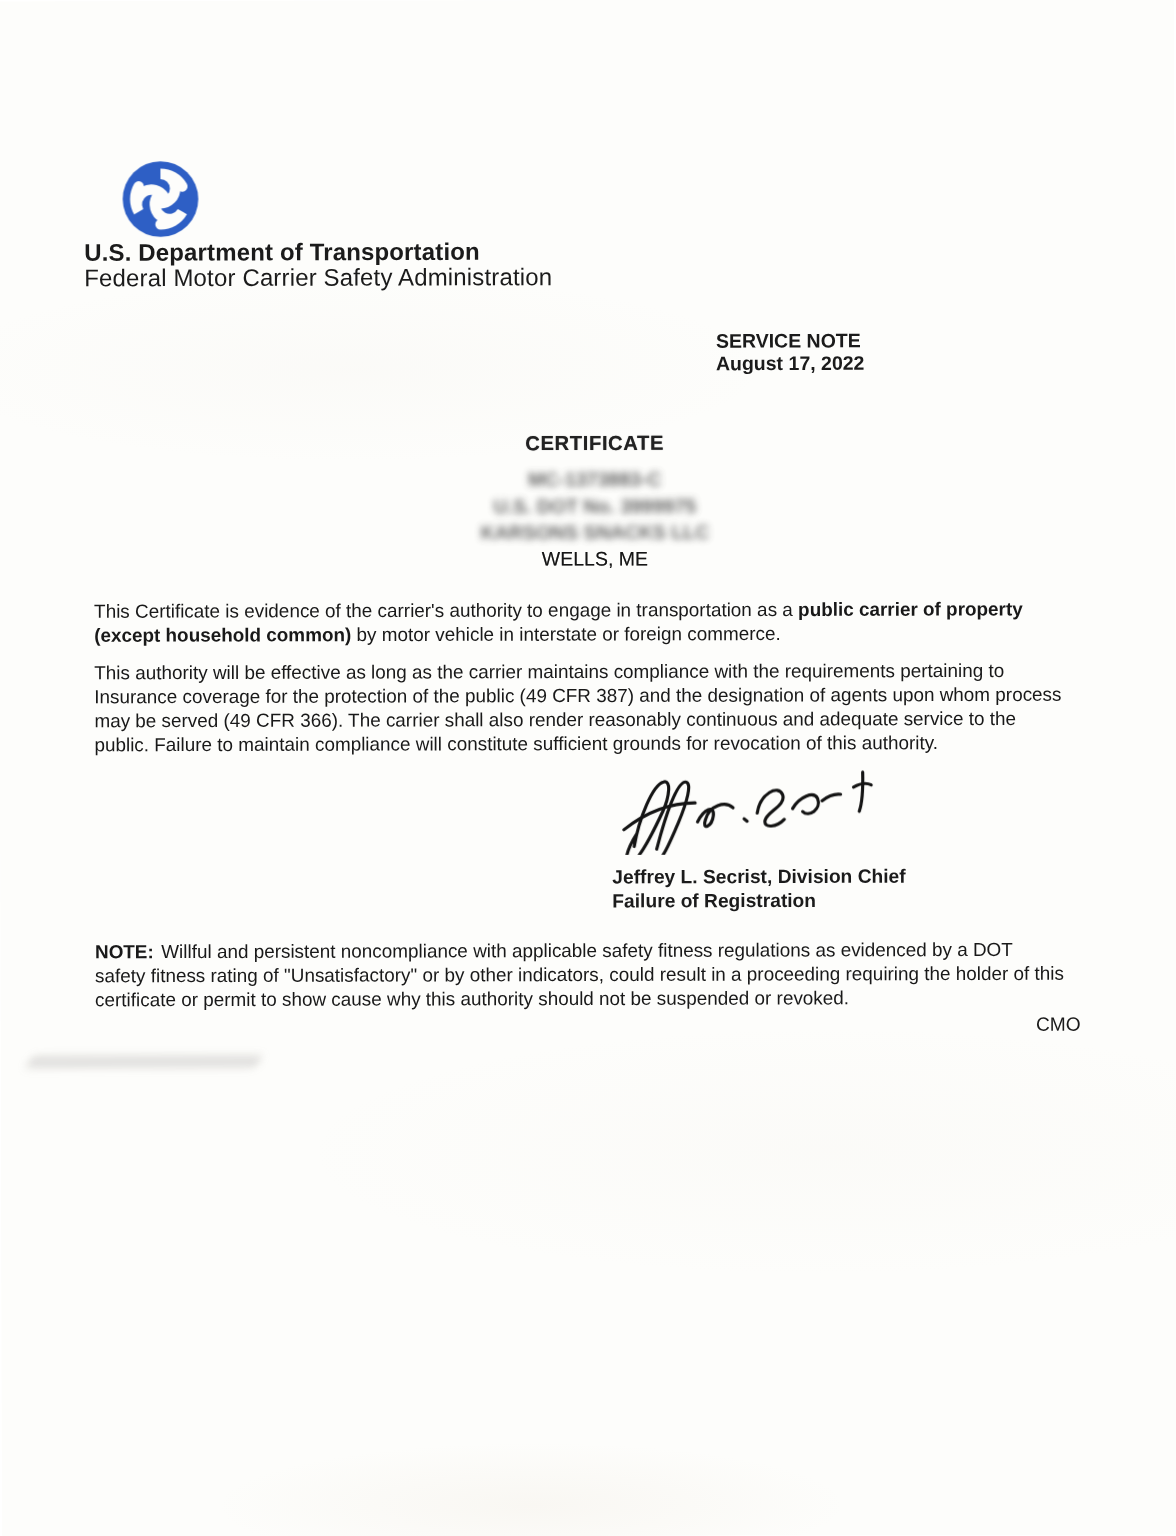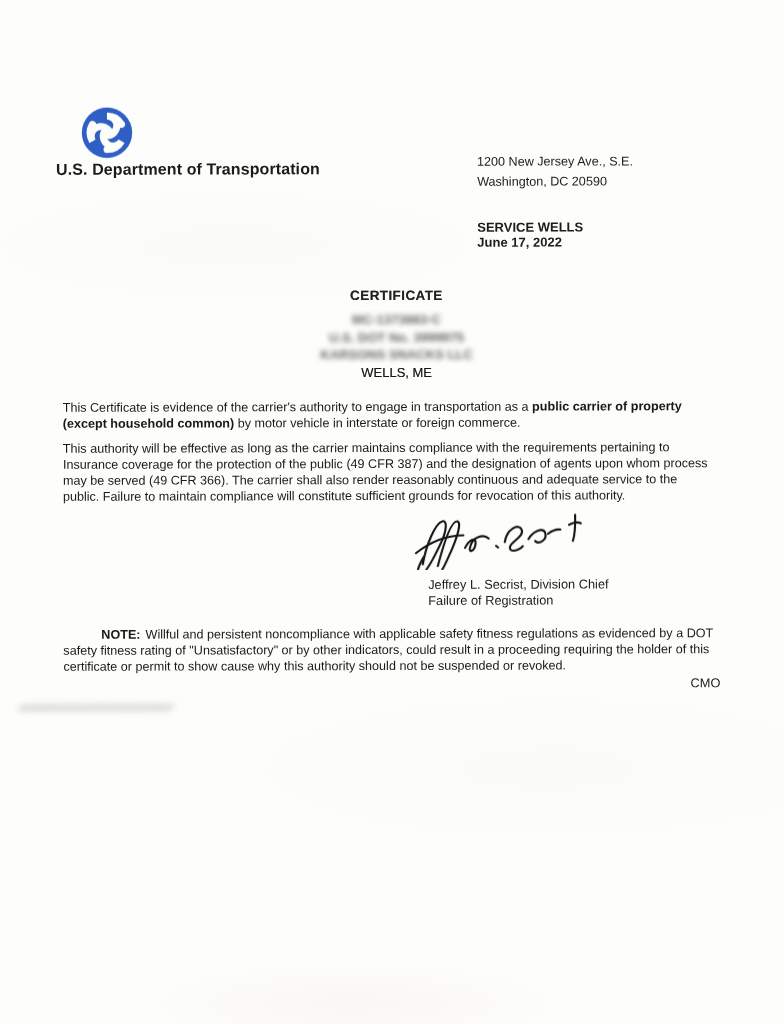--- a/index.html
+++ b/index.html
@@ -100,33 +100,33 @@
     width: 700px;
     font-size: 12.6px;
     line-height: 16px;
     color: #191919;
   }
   .para .line { white-space: nowrap; }
   .pre { white-space: pre-line; }
   .p1 { top: 399px; }
   .p2 { top: 440px; }
   .note-block { top: 627px; line-height: 15.8px; }
-  .note-label { font-weight: 700; margin-right: 5px; margin-left: 38px; }
+  .note-label { font-weight: 700; margin-right: 5px; }
   .sig-svg {
     position: absolute;
     left: 400px; top: 506px;
     width: 190px; height: 64px;
     filter: blur(0.2px);
   }
   .sig-name-block {
     position: absolute;
-    left: 428px; top: 577px;
+    left: 408px; top: 577px;
     font-size: 12.8px;
     line-height: 16px;
-    font-weight: 400;
+    font-weight: 700;
   }
   .cmo {
     position: absolute;
     left: 63px; top: 676px;
     width: 657px;
     text-align: right;
     font-size: 12.8px;
     font-weight: 500;
   }
   b, strong { font-weight: 700; }
@@ -141,30 +141,27 @@
     <circle cx="0" cy="0" r="27" fill="#2e5fc5"></circle>
     <g stroke="#fdfdfb" stroke-width="7.5" fill="none" stroke-linecap="round">
       <path d="M 0 3 A 10.5 10.5 0 0 0 0 -18 A 18 18 0 0 1 15.6 -9"></path>
       <path d="M 0 3 A 10.5 10.5 0 0 0 0 -18 A 18 18 0 0 1 15.6 -9" transform="rotate(120)"></path>
       <path d="M 0 3 A 10.5 10.5 0 0 0 0 -18 A 18 18 0 0 1 15.6 -9" transform="rotate(240)"></path>
     </g>
   </svg>
 
   <div class="dept-block">
     <div class="dept-line1">U.S. Department of Transportation</div>
-  </div>
-
-  <div class="addr-block">
-    <div>1200 New Jersey Ave., S.E.</div>
-    <div>Washington, DC 20590</div>
-  </div>
+    <div class="dept-line2">Federal Motor Carrier Safety Administration</div>
+  </div>
+
 
   <div class="service-block">
-    <div>SERVICE WELLS</div>
-    <div>June 17, 2022</div>
+    <div>SERVICE NOTE</div>
+    <div>August 17, 2022</div>
   </div>
 
   <div class="cert-block">
     <div class="cert-title">CERTIFICATE</div>
     <div class="redacted-line">MC-1373883-C</div>
     <div class="redacted-line">U.S. DOT No. 3999975</div>
     <div class="redacted-line">KARSONS SNACKS LLC</div>
     <div class="cert-city">WELLS, ME</div>
   </div>
 

